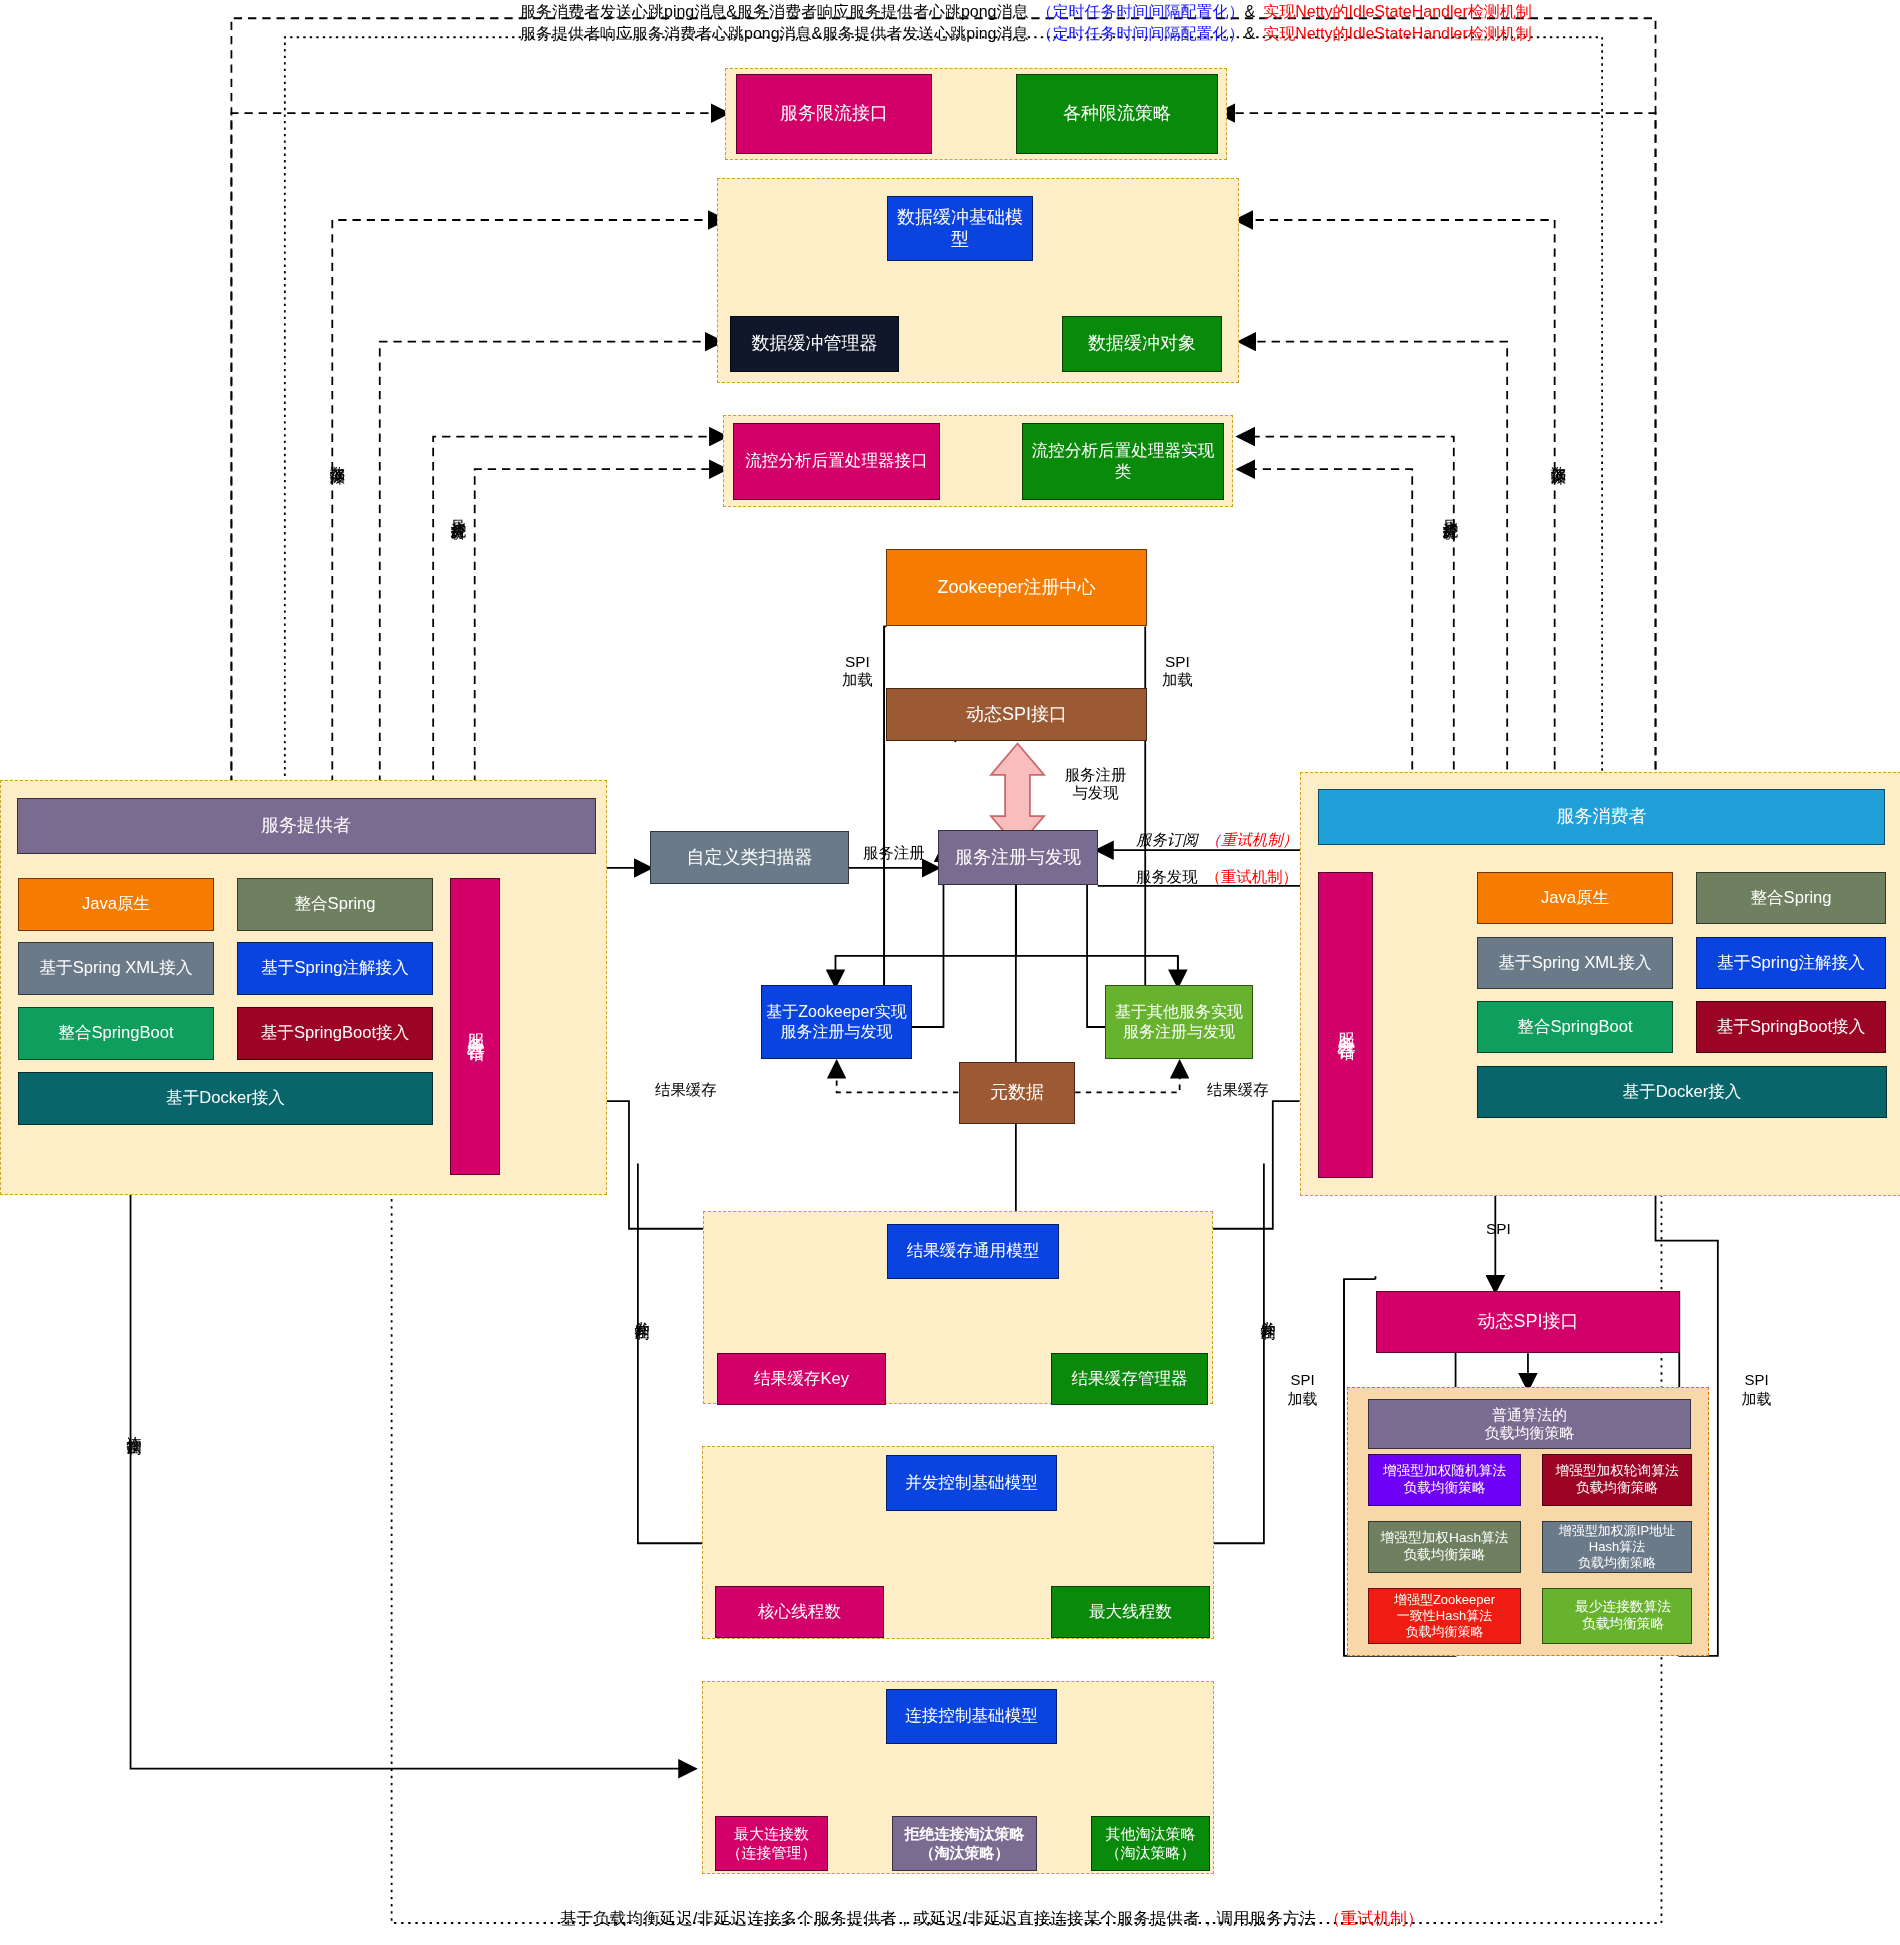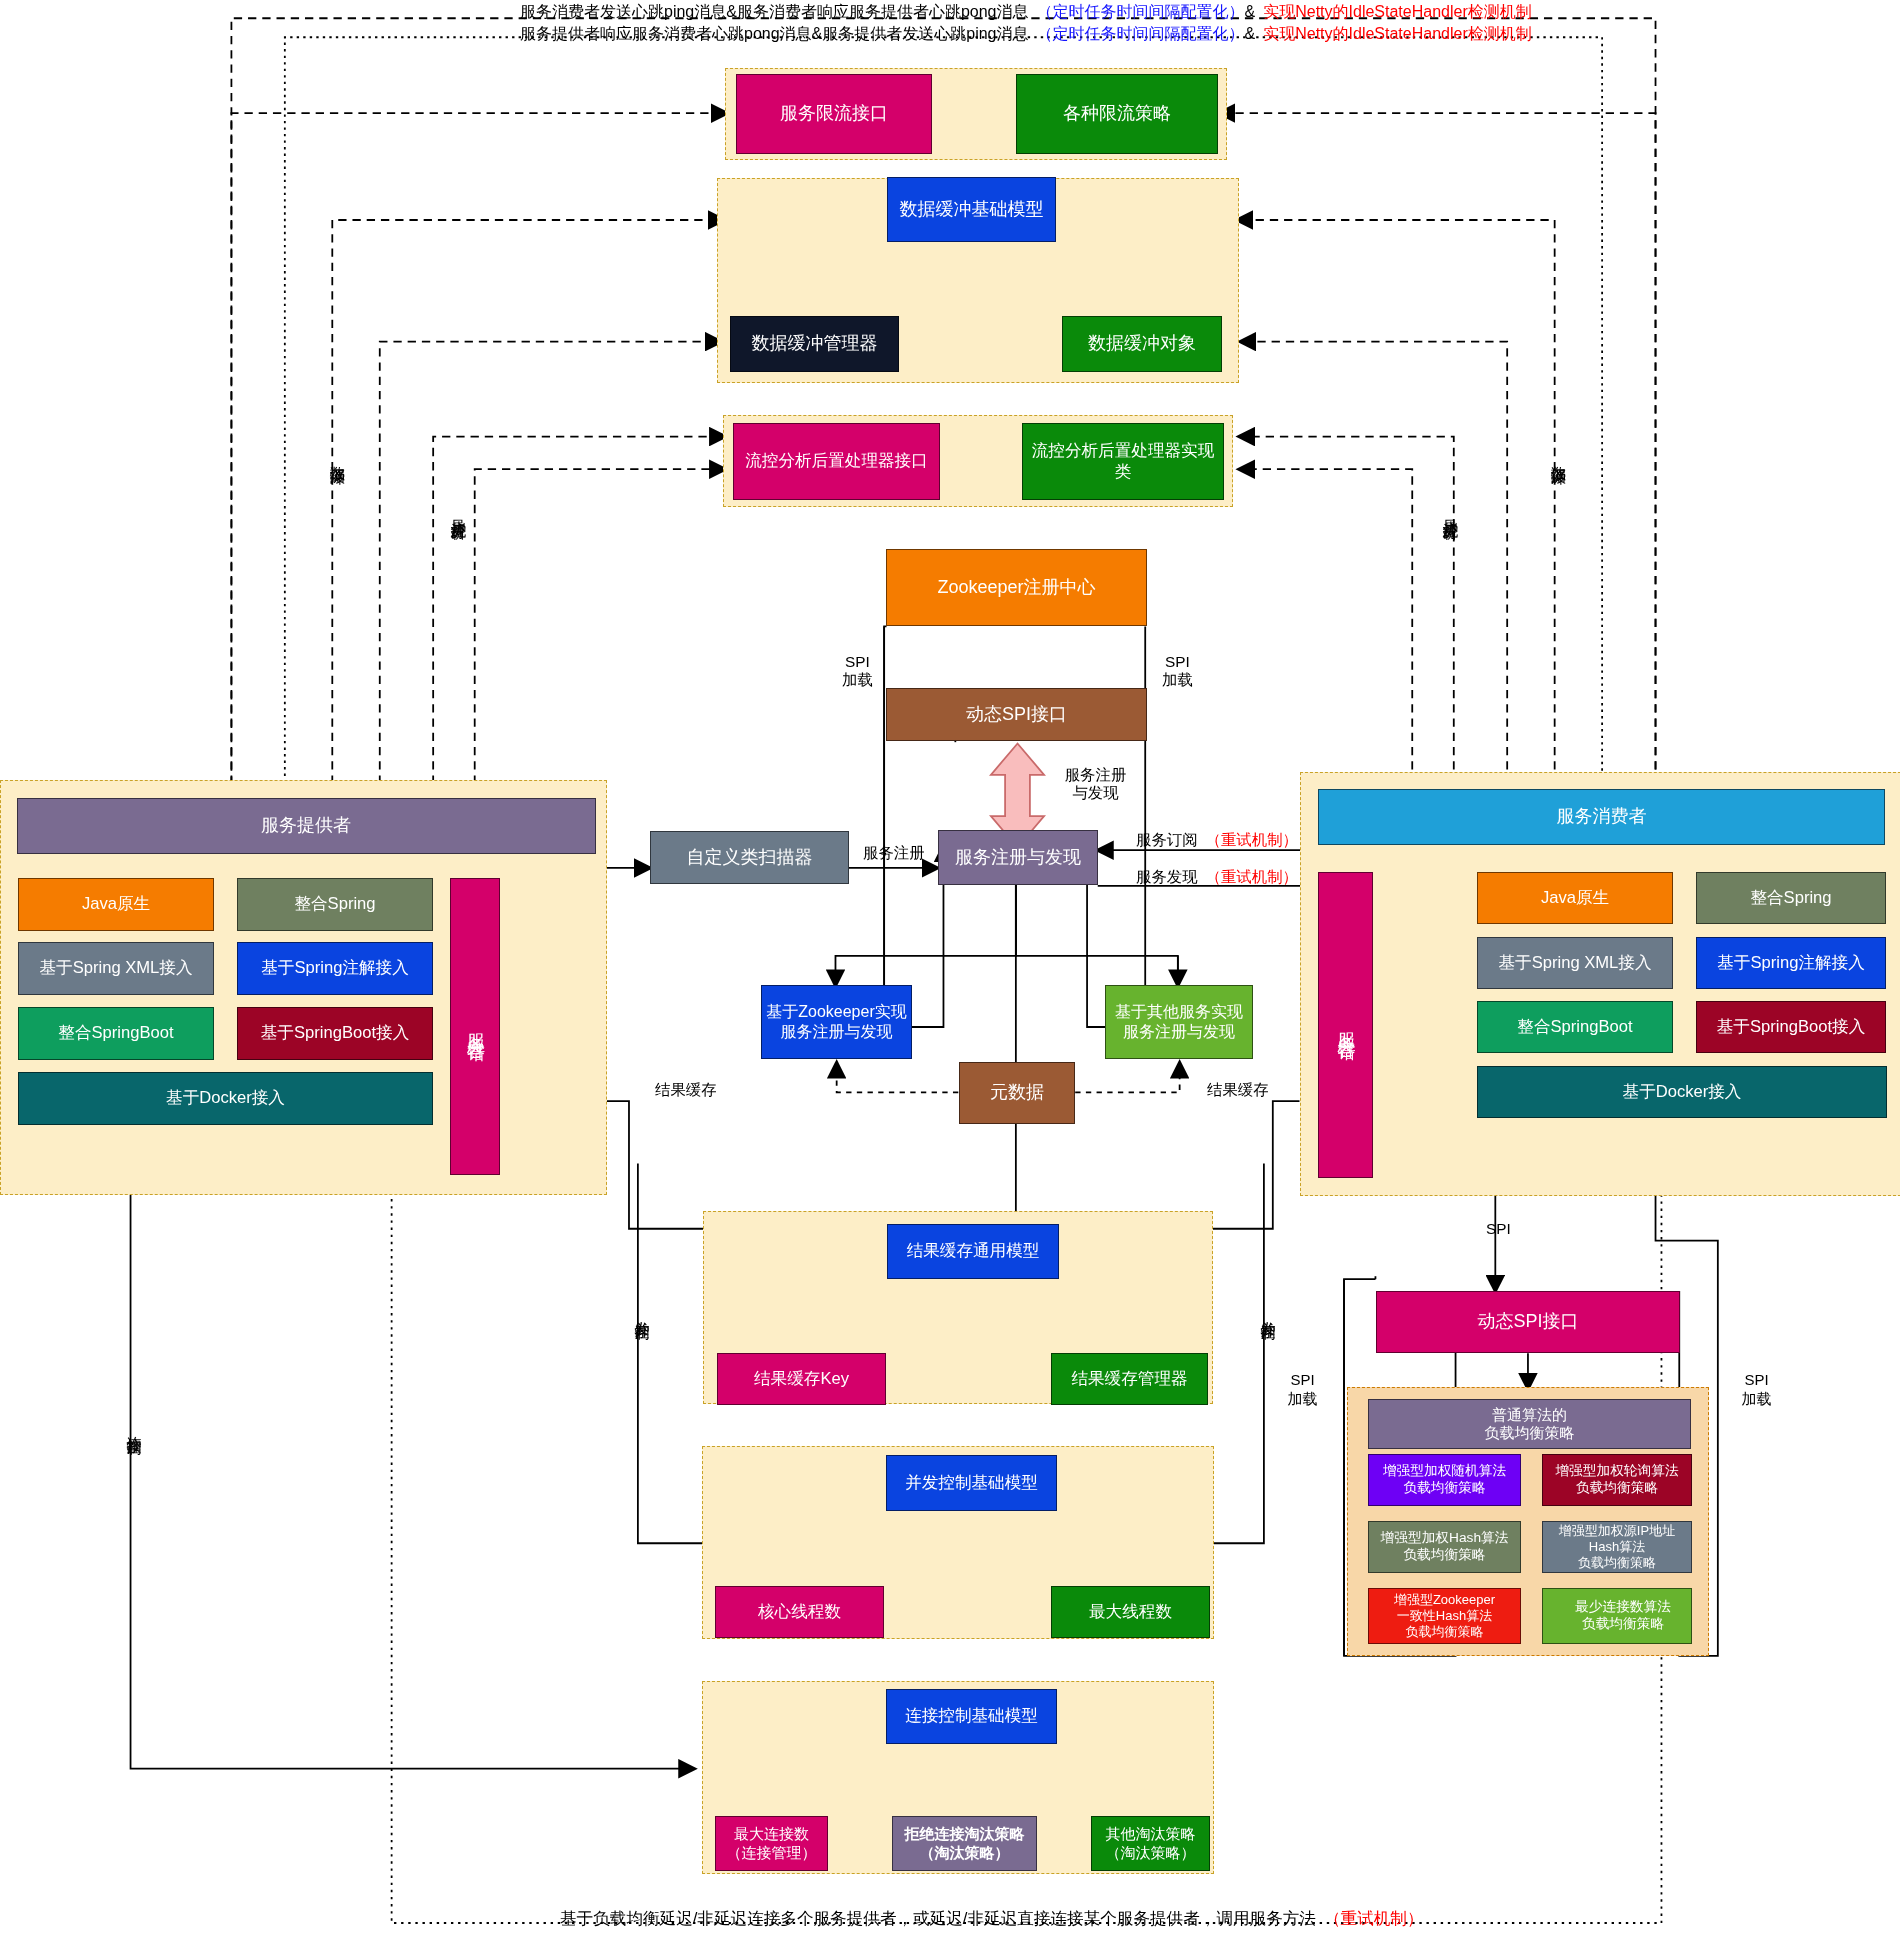--- a/index.html
+++ b/index.html
@@ -143,21 +143,21 @@
 
   <div class="group" style="left:725px;top:68px;width:502px;height:92px;"></div>
   <div class="node t30" style="left:736px;top:74px;width:196px;height:80px;background:#d4006a;">
     <span>服务限流接口</span>
   </div>
   <div class="node t30" style="left:1016px;top:74px;width:202px;height:80px;background:#0a8a0a;">
     <span>各种限流策略</span>
   </div>
 
   <div class="group" style="left:717px;top:178px;width:522px;height:205px;"></div>
-  <div class="node t30" style="left:887px;top:177px;width:169px;height:65px;background:#0a44e0;">
+  <div class="node t30" style="left:887px;top:196px;width:146px;height:65px;background:#0a44e0;">
     <span>数据缓冲基础模型</span>
   </div>
   <div class="node t30" style="left:730px;top:316px;width:169px;height:56px;background:#0f172a;text-align:right;">
     <span>数据缓冲管理器</span>
   </div>
   <div class="node t30" style="left:1062px;top:316px;width:160px;height:56px;background:#0a8a0a;">
     <span>数据缓冲对象</span>
   </div>
 
   <div class="group" style="left:723px;top:415px;width:510px;height:92px;"></div>
@@ -191,21 +191,21 @@
   <div class="ccap t26" style="left:1051px;top:766px;width:89px;white-space:pre;">服务注册
 与发现</div>
 
   <div class="node t30" style="left:650px;top:831px;width:199px;height:53px;background:#6b7a89;">
     <span>自定义类扫描器</span>
   </div>
   <div class="node t30" style="left:938px;top:830px;width:160px;height:55px;background:#7a6b91;">
     <span>服务注册与发现</span>
   </div>
   <div class="cap t26" style="left:855px;top:843px;">服务注册</div>
-  <div class="cap t26" style="left:1128px;top:830px;">
+  <div class="cap t26" style="left:1128px;top:830px;font-style:italic;">
     <span>服务订阅</span><span class="cap red" style="position:static">（重试机制）</span>
   </div>
   <div class="cap t26" style="left:1128px;top:867px;">
     <span>服务发现</span><span class="cap red" style="position:static">（重试机制）</span>
   </div>
 
   <div class="node t27" style="left:761px;top:985px;width:151px;height:74px;background:#0a44e0;white-space:pre-line;">
     
     <span style="white-space:pre-line;">基于Zookeeper实现
 服务注册与发现</span>

